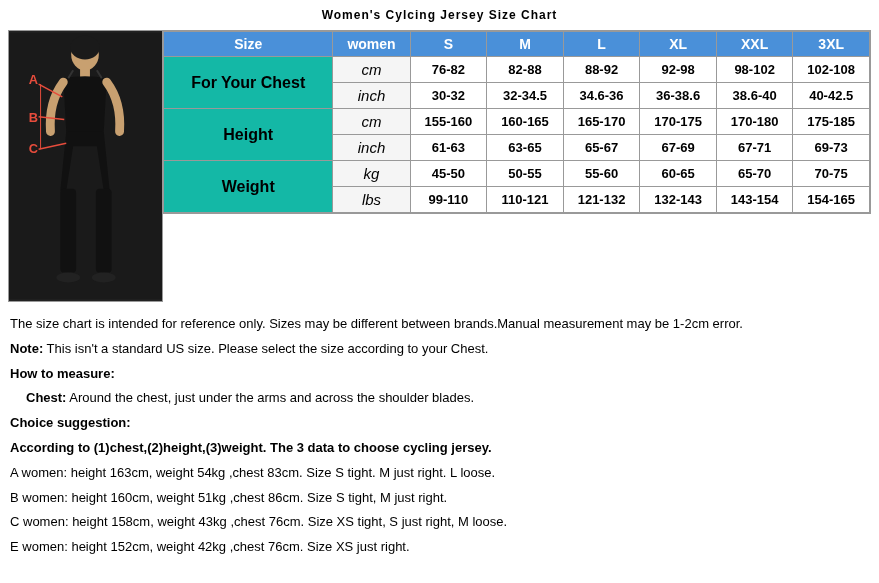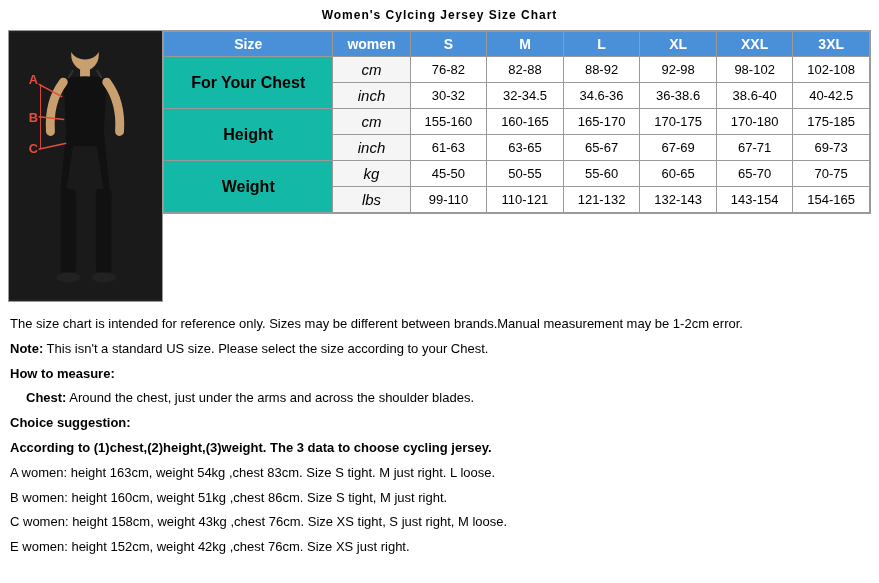--- a/index.html
+++ b/index.html
@@ -70,21 +70,21 @@
     .unit-cell {
       background: #f5f5f5;
       font-style: italic;
       font-size: 15px;
     }
     .data-cell {
       background: #fff;
       font-size: 13px;
     }
     .bold-cell {
-      font-weight: normal;
+      font-weight: bold;
     }
     .notes-section {
       margin-top: 8px;
       padding: 4px 2px;
       font-size: 13px;
       line-height: 1.6;
     }
     .notes-section p {
       margin-bottom: 4px;
     }

